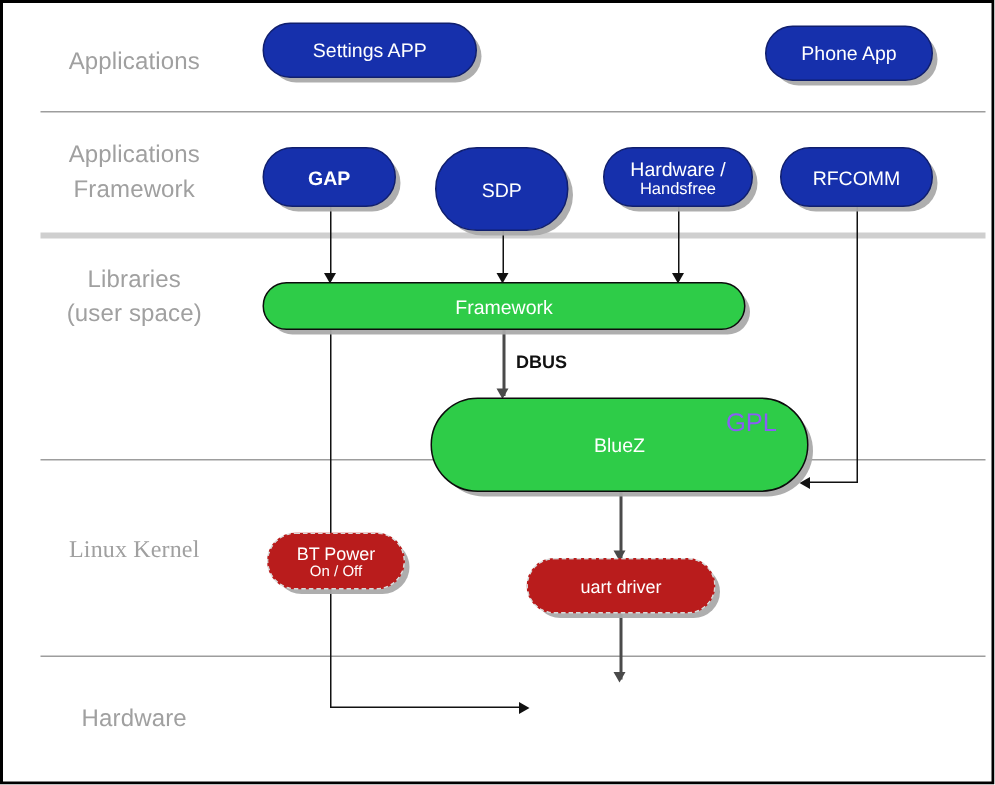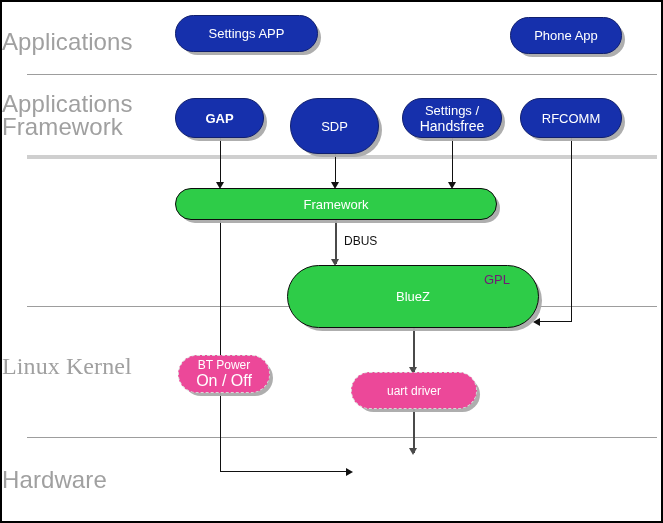--- a/index.html
+++ b/index.html
@@ -15,22 +15,23 @@
   }
 
   
   .divider{position:absolute;background:#9d9d9d;height:1px;}
   .divider.thick{height:4px;background:#cfcfcf;}
 
   
   .layer-label{
     position:absolute;
     color:#a0a0a0;
-    font-size:24px;
+    font-size:16px;
     line-height:23px;
+    text-align:center;
     width:175px;
     left:0;
     letter-spacing:.1px;
   }
 
   
   .node{
     position:absolute;
     box-sizing:border-box;
     display:flex;
@@ -41,30 +42,30 @@
     color:#ffffff;
     text-align:center;
     z-index:5;
     box-shadow:4px 4px 0px -1px rgba(170,170,170,.95);
   }
   .node .l1{display:block;}
   .node .l2{display:block;}
 
   .node.blue{background:#1630ac;border:1px solid #101f6e;font-size:13px;}
   .node.green{background:#2ecc48;border:1px solid #0c0c0c;font-size:13px;}
-  .node.red{background:#ec4899;border:1px dashed #d8d8d8;font-size:12px;}
+  .node.red{background:#b91c1c;border:1px dashed #d8d8d8;font-size:12px;}
 
-  .node.blue .l2{font-size:14px;}
-  .node.red  .l2{font-size:16px;}
+  .node.blue .l2{font-size:11px;}
+  .node.red  .l2{font-size:10px;}
 
   
   .gpl-tag{
     position:absolute;
-    color:#701a75;
-    font-size:13px;
+    color:#8b5cf6;
+    font-size:17px;
     z-index:6;
   }
 
   
   .conn{position:absolute;background:#111111;z-index:2;}
   .conn.v{width:1px;}
   .conn.h{height:1px;}
   .conn.thickv{width:2px;background:#4a4a4a;}
 
   .arrow-down{
@@ -106,41 +107,45 @@
   <div class="divider" style="left:25px;top:304px;width:630px;"></div>
   <div class="divider" style="left:25px;top:435px;width:630px;"></div>
 
   <div class="layer-label" style="top:28px;">Applications</div>
 
   <div class="layer-label" style="top:90px;">
     <span>Applications</span><br>
     <span>Framework</span>
   </div>
 
+  <div class="layer-label" style="top:173px;">
+    <span>Libraries</span><br>
+    <span>(user space)</span>
+  </div>
 
   <div class="layer-label" style="top:353px;font-family:Liberation Serif, serif;">Linux Kernel</div>
 
   <div class="layer-label" style="top:466px;">Hardware</div>
 
   <div class="conn v" style="left:218px;top:136px;height:49px;"></div>
   <div class="arrow-down" style="left:214px;top:180px;"></div>
 
   <div class="conn v" style="left:333px;top:136px;height:49px;"></div>
   <div class="arrow-down" style="left:329px;top:180px;"></div>
 
   <div class="conn v" style="left:450px;top:136px;height:49px;"></div>
   <div class="arrow-down" style="left:446px;top:180px;"></div>
 
   <div class="conn v" style="left:569px;top:136px;height:184px;"></div>
   <div class="conn h" style="left:538px;top:319px;width:32px;"></div>
   <div class="arrow-left" style="left:531px;top:316px;"></div>
 
   <div class="conn thickv" style="left:333px;top:217px;height:45px;"></div>
   <div class="arrow-down grey" style="left:329px;top:257px;"></div>
-  <div class="edge-label" style="left:340px;top:232px;">DBUS</div>
+  <div class="edge-label" style="left:340px;top:232px;font-weight:bold;">DBUS</div>
 
   <div class="conn thickv" style="left:411px;top:326px;height:44px;"></div>
   <div class="arrow-down grey" style="left:407px;top:365px;"></div>
 
   <div class="conn thickv" style="left:411px;top:407px;height:44px;"></div>
   <div class="arrow-down grey" style="left:407px;top:446px;"></div>
 
   <div class="conn v" style="left:218px;top:217px;height:253px;"></div>
   <div class="conn h" style="left:218px;top:469px;width:127px;"></div>
   <div class="arrow-right" style="left:344px;top:466px;"></div>
@@ -155,21 +160,21 @@
 
   <div class="node blue" style="left:173px;top:96px;width:89px;height:40px;font-weight:bold;">
     <span class="l1">GAP</span>
   </div>
 
   <div class="node blue" style="left:288px;top:96px;width:89px;height:56px;">
     <span class="l1">SDP</span>
   </div>
 
   <div class="node blue" style="left:400px;top:96px;width:100px;height:40px;">
-    <span class="l1">Settings /</span>
+    <span class="l1">Hardware /</span>
     <span class="l2">Handsfree</span>
   </div>
 
   <div class="node blue" style="left:518px;top:96px;width:102px;height:40px;">
     <span class="l1">RFCOMM</span>
   </div>
 
   <div class="node green" style="left:173px;top:186px;width:322px;height:32px;">
     <span class="l1">Framework</span>
   </div>

